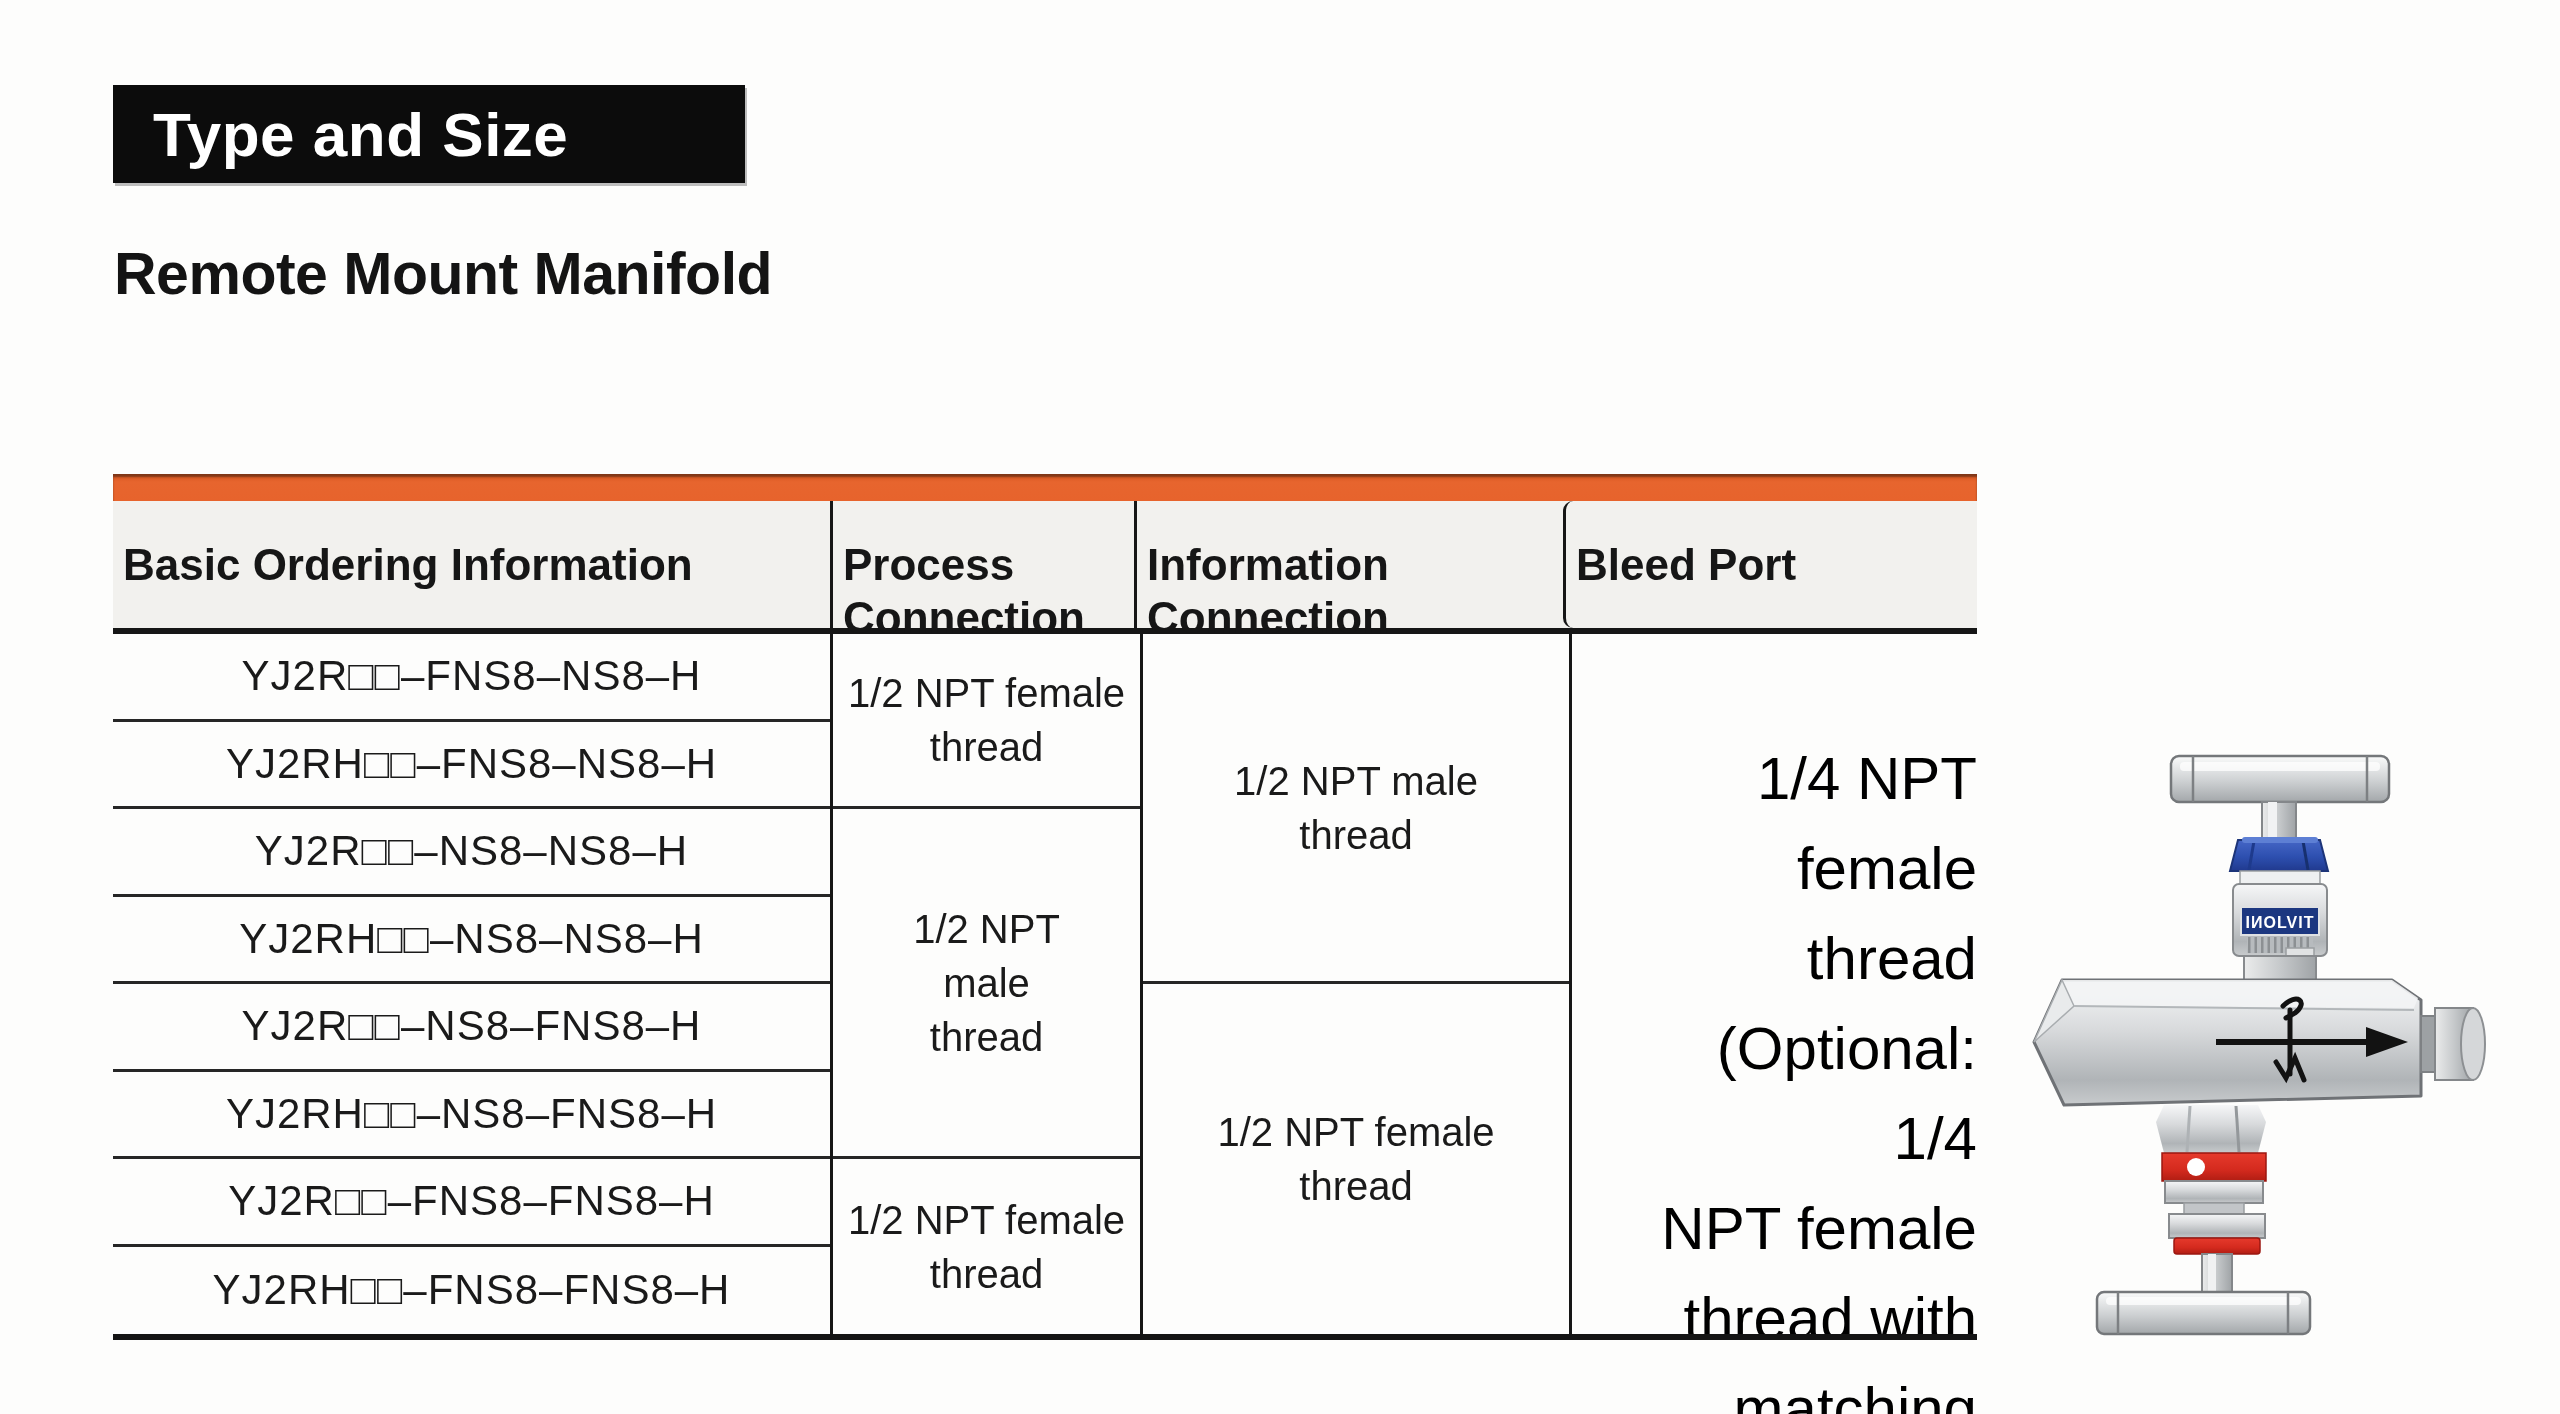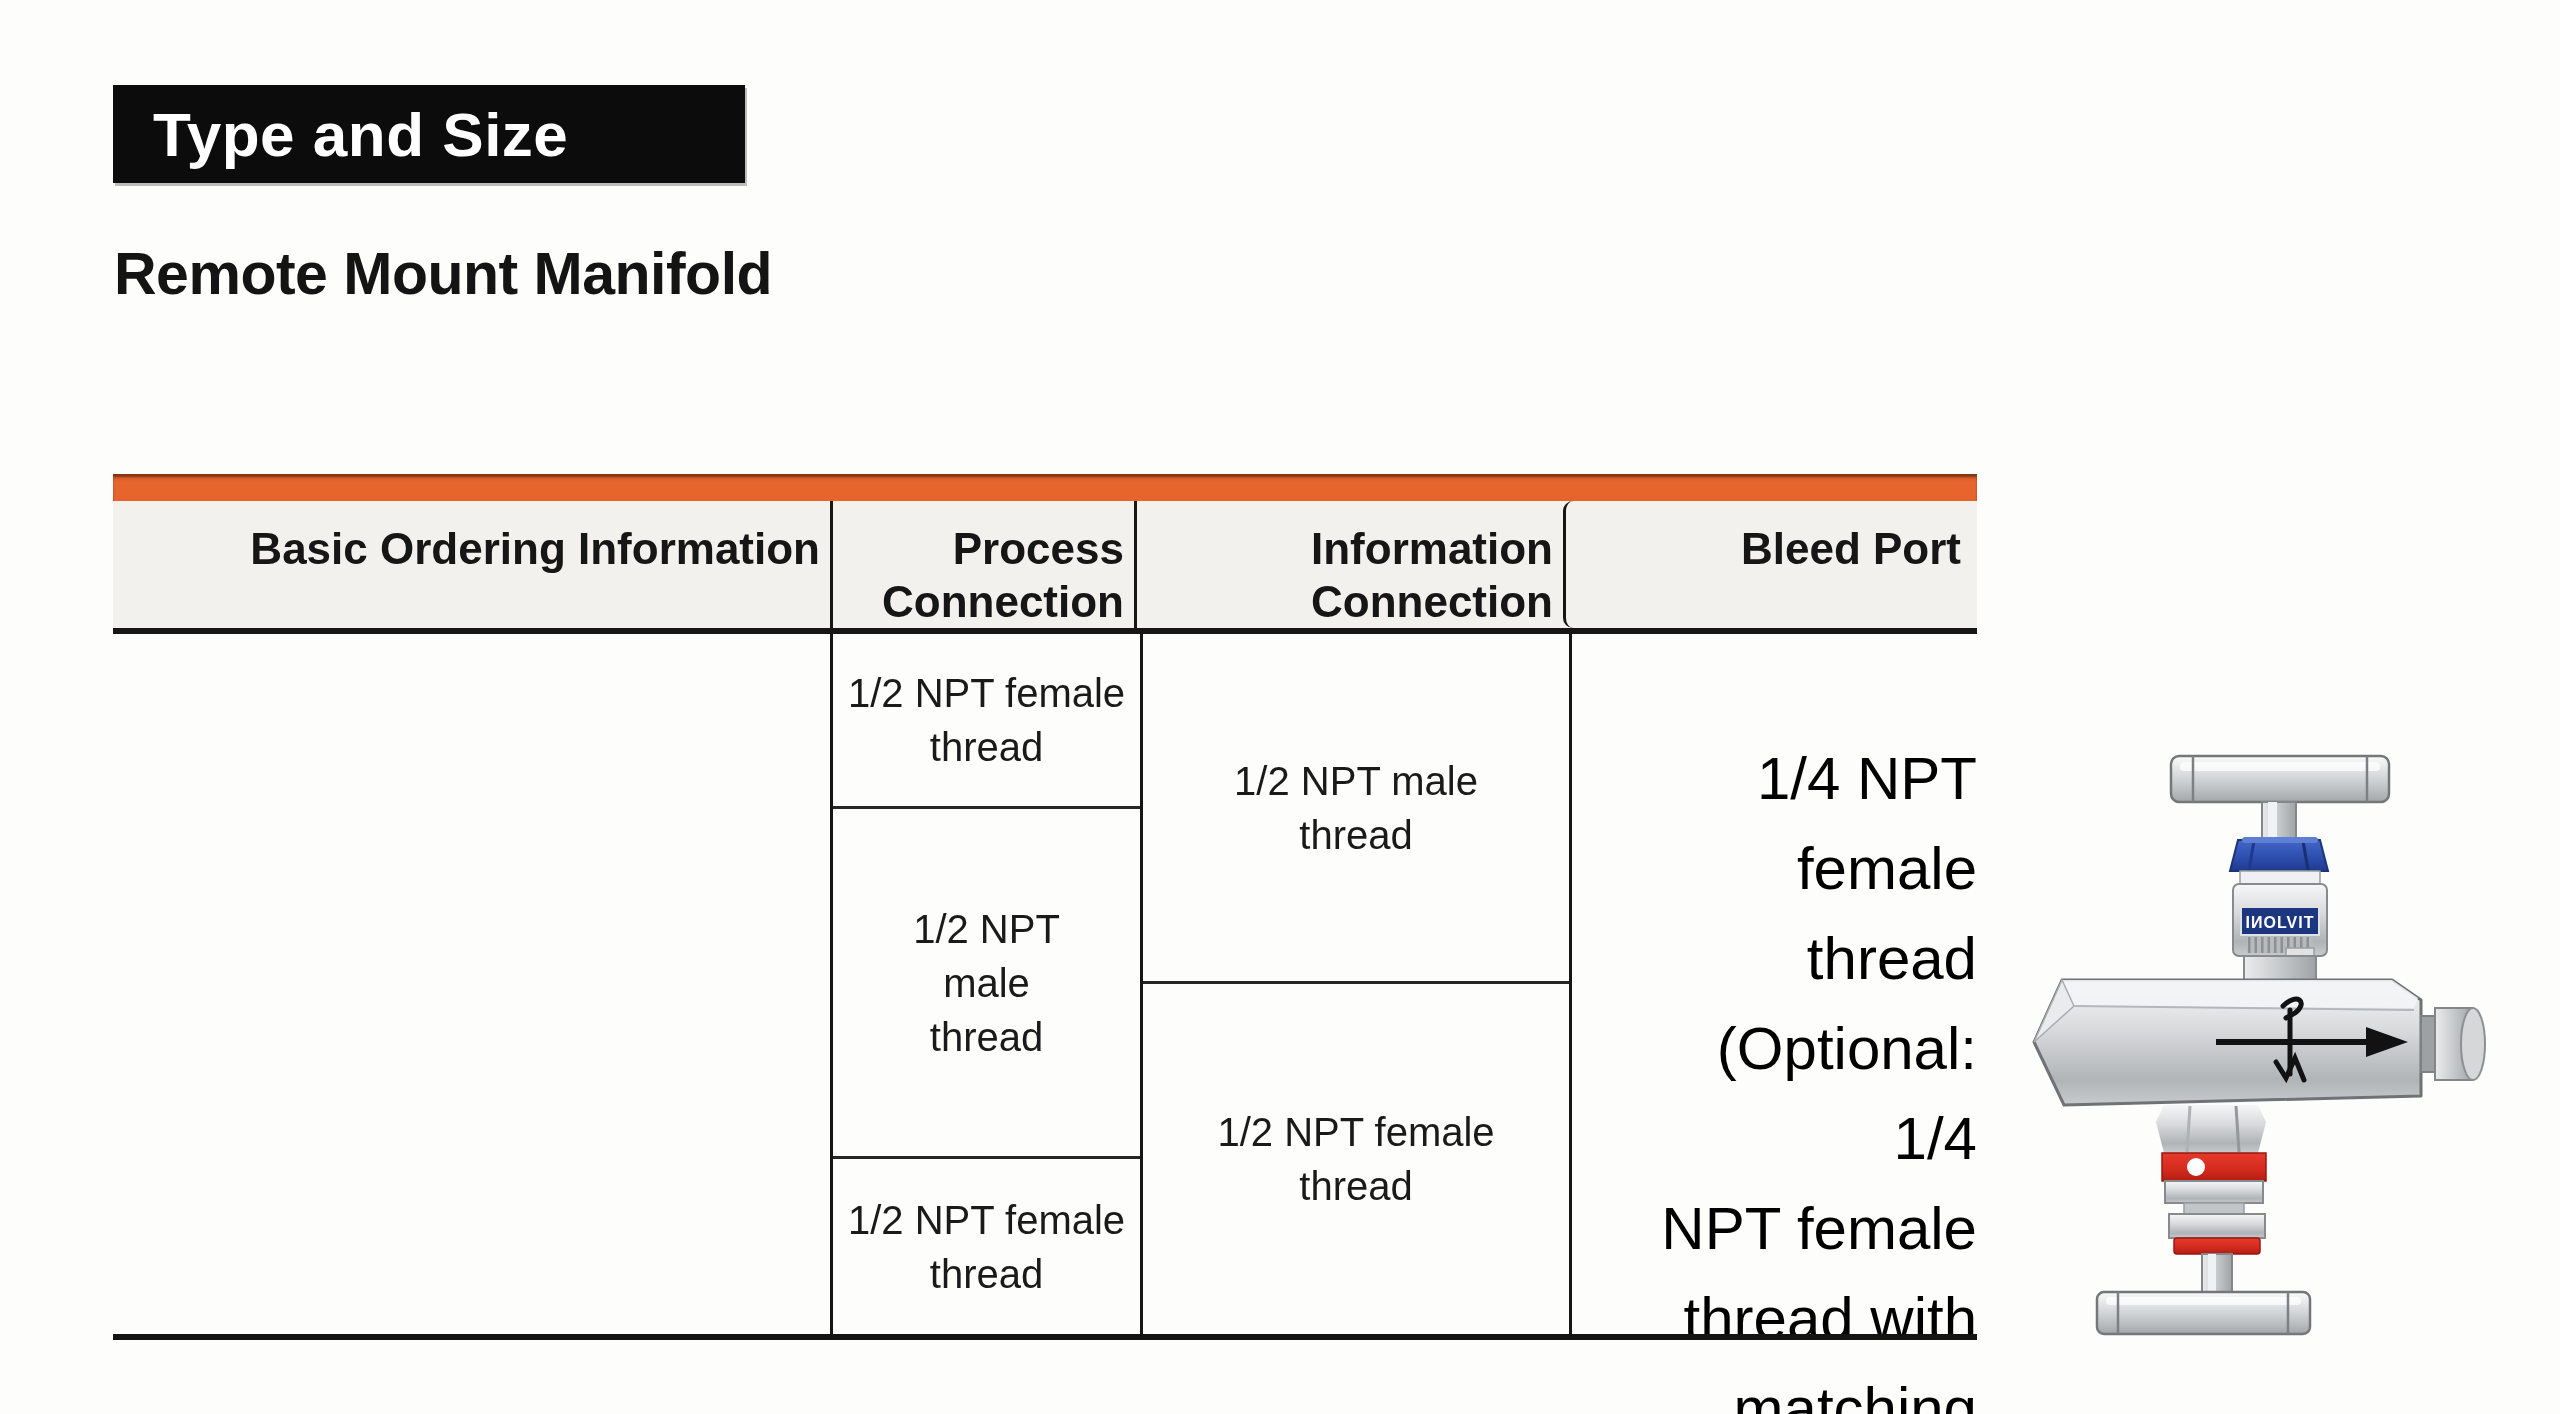--- a/index.html
+++ b/index.html
@@ -34,21 +34,21 @@
     position:absolute;left:0;top:0;width:1864px;height:27px;
     background:linear-gradient(180deg,#d4551f 0%,#e7652e 30%,#e7632c 100%);
     box-shadow:inset 0 3px 2px rgba(56,30,16,.55);
   }
   .thead{
     position:absolute;left:0;top:27px;width:1864px;height:133px;
     background:#f2f1ee;display:flex;box-sizing:border-box;
     border-bottom:6px solid #161616;
   }
   .th{
-    box-sizing:border-box;padding:22px 10px 0 10px;text-align:right;
+    box-sizing:border-box;padding:38px 10px 0 10px;text-align:left;
     font-size:44px;font-weight:bold;line-height:1.2;color:#161616;
   }
   .th + .th{border-left:3px solid #161616;}
   .th-1{width:717px;}
   .th-2{width:304px;}
   .th-3{width:429px;}
   .th-4{width:408px;border-radius:10px;}
 
   .col{position:absolute;top:160px;height:700px;box-sizing:border-box;}
   .col-orders{left:0;width:717px;display:grid;grid-template-rows:repeat(8,1fr);}
@@ -102,20 +102,30 @@
   <div class="spec-table">
     <div class="accent-bar"></div>
 
     <div class="thead">
       <div class="th th-1">Basic Ordering Information</div>
       <div class="th th-2">Process Connection</div>
       <div class="th th-3">Information Connection</div>
       <div class="th th-4">Bleed Port</div>
     </div>
 
+    <div class="col col-orders">
+      <div class="order-cell">YJ2R□□–FNS8–NS8–H</div>
+      <div class="order-cell">YJ2RH□□–FNS8–NS8–H</div>
+      <div class="order-cell">YJ2R□□–NS8–NS8–H</div>
+      <div class="order-cell">YJ2RH□□–NS8–NS8–H</div>
+      <div class="order-cell">YJ2R□□–NS8–FNS8–H</div>
+      <div class="order-cell">YJ2RH□□–NS8–FNS8–H</div>
+      <div class="order-cell">YJ2R□□–FNS8–FNS8–H</div>
+      <div class="order-cell">YJ2RH□□–FNS8–FNS8–H</div>
+    </div>
 
     <div class="col col-process">
       <div class="conn-cell rule preline">1/2 NPT female
 thread</div>
       <div class="conn-cell rule preline">1/2 NPT
 male
 thread</div>
       <div class="conn-cell preline">1/2 NPT female
 thread</div>
     </div>

